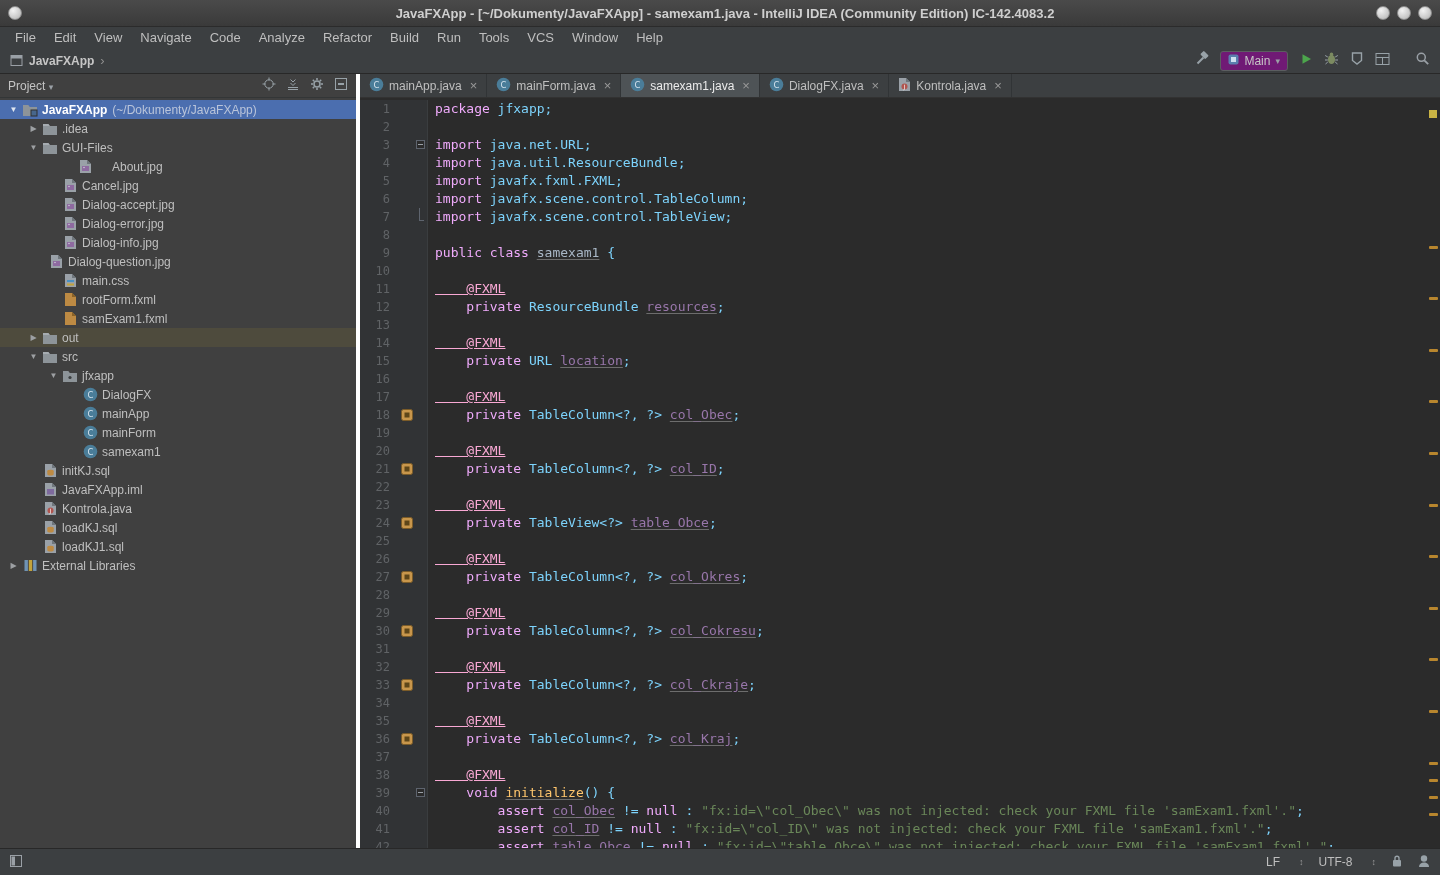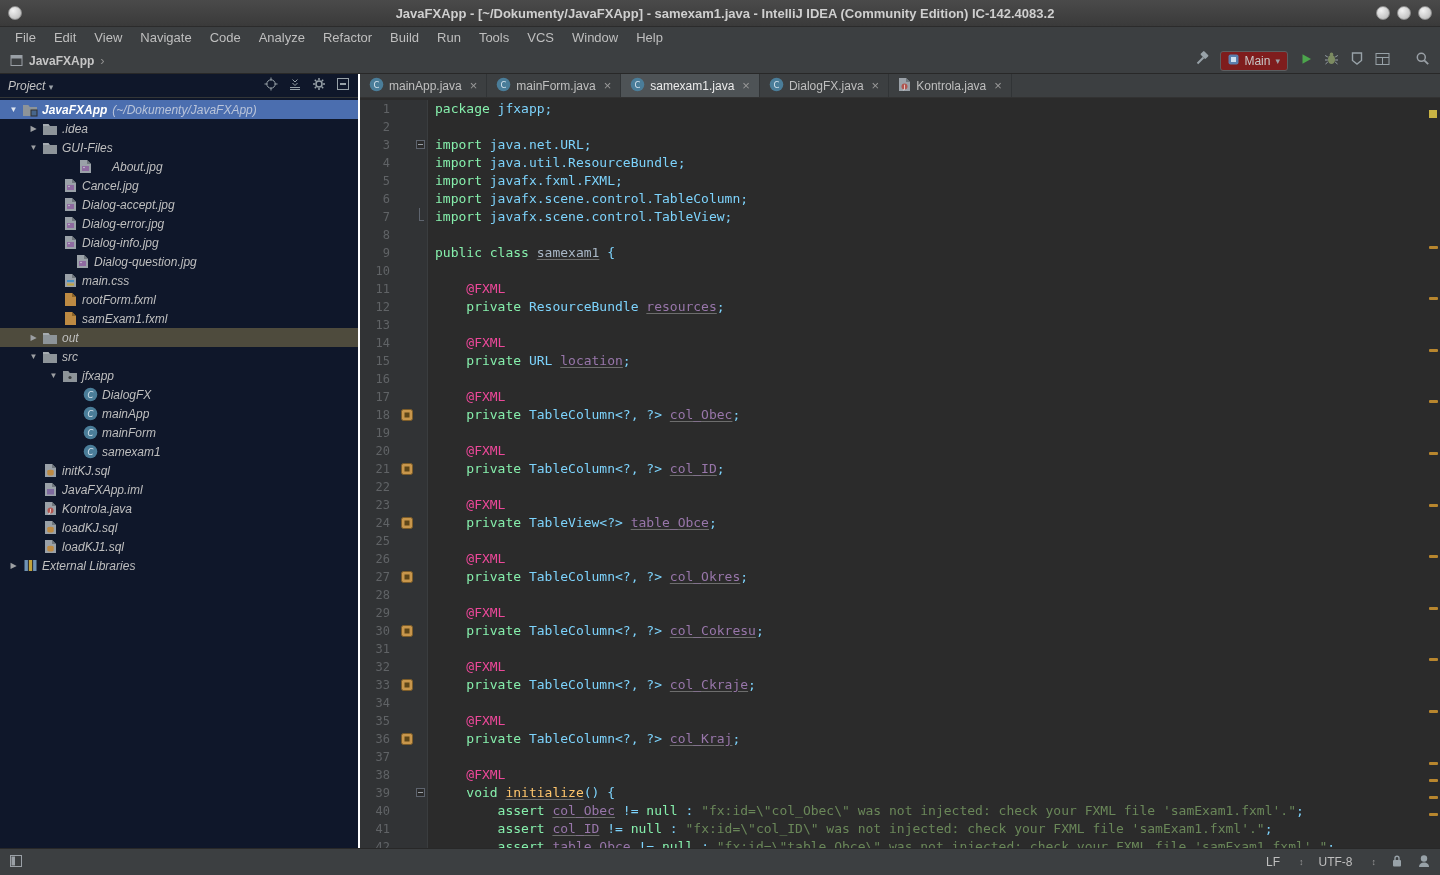--- a/index.html
+++ b/index.html
@@ -20,32 +20,32 @@
   
   .menubar{flex:0 0 21px;background:#3C3F41;display:flex;align-items:center;padding-left:6px;}
   .menu-item{color:#bfbfbf;font-size:13px;padding:0 9px;height:100%;display:flex;align-items:center;}
 
   
   .navbar{flex:0 0 26px;background:#3C3F41;border-bottom:1px solid #282828;display:flex;
     align-items:center;justify-content:space-between;padding:0 10px;}
   .nav-left{display:flex;align-items:center;gap:6px;color:#c6c6c6;font-size:12px;font-weight:bold;}
   .nav-chev{color:#8f8f8f;font-weight:normal;font-size:13px;}
   .nav-right{display:flex;align-items:center;gap:11px;}
-  .combo{height:20px;display:flex;align-items:center;gap:5px;background:#7f1d1d;
+  .combo{height:20px;display:flex;align-items:center;gap:5px;background:#701a75;
     border:1px solid #5b5e60;border-radius:3px;padding:0 7px;color:#c6c6c6;font-size:12px;}
   .caret{font-size:9px;color:#9aa0a6;}
   .toolbtn{display:flex;align-items:center;}
   .toolbtn.search{margin-left:14px;}
 
   
   .main{flex:1;display:flex;min-height:0;}
 
   
-  .project-panel{flex:0 0 360px;width:360px;background:#0f172a;border-right:2px solid #ffffff;
-    display:flex;flex-direction:column;font-style:italic;}
+  .project-panel{flex:0 0 360px;width:360px;background:#404040;border-right:4px solid #ffffff;
+    display:flex;flex-direction:column;}
   .panel-header{flex:0 0 24px;display:flex;align-items:center;padding:0 8px;color:#c4c4c4;
     font-size:12px;border-bottom:1px solid #333637;}
   .hdr-icons{margin-left:auto;display:flex;gap:10px;align-items:center;}
   .tree{flex:1;overflow:hidden;padding-top:2px;}
   .tree-row{height:19px;display:flex;align-items:center;font-size:12px;color:#bfbfbf;white-space:nowrap;}
   .tree-row.selected{background:#4B6EAF;color:#fff;}
   .tree-row.selected .tree-label{font-weight:bold;}
   .tree-row.highlight{background:#4e4b3d;}
   .tree-arrow{width:15px;flex:0 0 15px;text-align:center;font-size:8px;color:#9da0a3;}
   .tree-row.selected .tree-arrow{color:#dfe6f0;}
@@ -63,22 +63,22 @@
   .tab-close{color:#9a9a9a;font-size:13px;margin-left:3px;}
   .editor-body{flex:1;position:relative;overflow:hidden;}
   .editor-lines{height:100%;overflow:hidden;padding-top:2px;}
   .code-line{display:flex;height:18px;line-height:18px;
     font-family:"DejaVu Sans Mono","Liberation Mono",monospace;font-size:13px;}
   .ln{width:38px;flex:0 0 38px;background:#313335;color:#606366;text-align:right;
     padding-right:8px;font-size:12px;}
   .gut{width:17px;flex:0 0 17px;background:#313335;display:flex;align-items:center;justify-content:center;}
   .fold{width:13px;flex:0 0 13px;background:#313335;border-right:1px solid #3a3d3f;position:relative;}
   .code{flex:1;white-space:pre;padding-left:7px;overflow:hidden;color:#A9B7C6;}
-  .seg-k{color:#86efac;}
-  .seg-a{color:#ec4899;}
+  .seg-k{color:#f0abfc;}
+  .seg-a{color:#f9a8d4;text-decoration:underline;}
   .seg-p{color:#7dd3fc;}
   .seg-s{color:#6A8759;}
   .seg-f{color:#9876AA;text-decoration:underline;text-decoration-color:#6d6d6d;text-underline-offset:2px;}
   .seg-u{color:#A9B7C6;text-decoration:underline;text-decoration-color:#6d6d6d;text-underline-offset:2px;}
   .seg-m{color:#FFC66D;text-decoration:underline;text-decoration-color:#6d6d6d;text-underline-offset:2px;}
   .fold-box{position:absolute;left:1px;top:4px;width:9px;height:9px;border:1px solid #5e646e;background:#2b2b2b;}
   .fold-box:after{content:"";position:absolute;left:1px;right:1px;top:3px;height:1px;background:#9aa0a6;}
   .fold-end{position:absolute;left:4px;top:0;width:5px;height:13px;
     border-left:1px solid #5e646e;border-bottom:1px solid #5e646e;}
   .stripe{position:absolute;top:0;right:0;bottom:0;width:14px;}
@@ -321,21 +321,21 @@
             <span class="tree-icon">
               <svg width="13" height="15" viewBox="0 0 13 15">
                 <path d="M1 1h7l4 4v9H1z" fill="#9aa1a8"></path>
                 <path d="M8 1l4 4H8z" fill="#6f767c"></path>
                 <rect x="3" y="7" width="7" height="5" fill="#8e6aa0"></rect>
                 <circle cx="5" cy="8.5" r="0.8" fill="#cfc8da"></circle>
               </svg>
             </span>
             <span class="tree-label">Dialog-info.jpg</span>
           </div>
-          <div class="tree-row" style="padding-left: 58px;">
+          <div class="tree-row" style="padding-left: 32px;">
             <span class="tree-arrow"></span>
             <span class="tree-icon">
               <svg width="13" height="15" viewBox="0 0 13 15">
                 <path d="M1 1h7l4 4v9H1z" fill="#9aa1a8"></path>
                 <path d="M8 1l4 4H8z" fill="#6f767c"></path>
                 <rect x="3" y="7" width="7" height="5" fill="#8e6aa0"></rect>
                 <circle cx="5" cy="8.5" r="0.8" fill="#cfc8da"></circle>
               </svg>
             </span>
             <span class="tree-label">Dialog-question.jpg</span>

